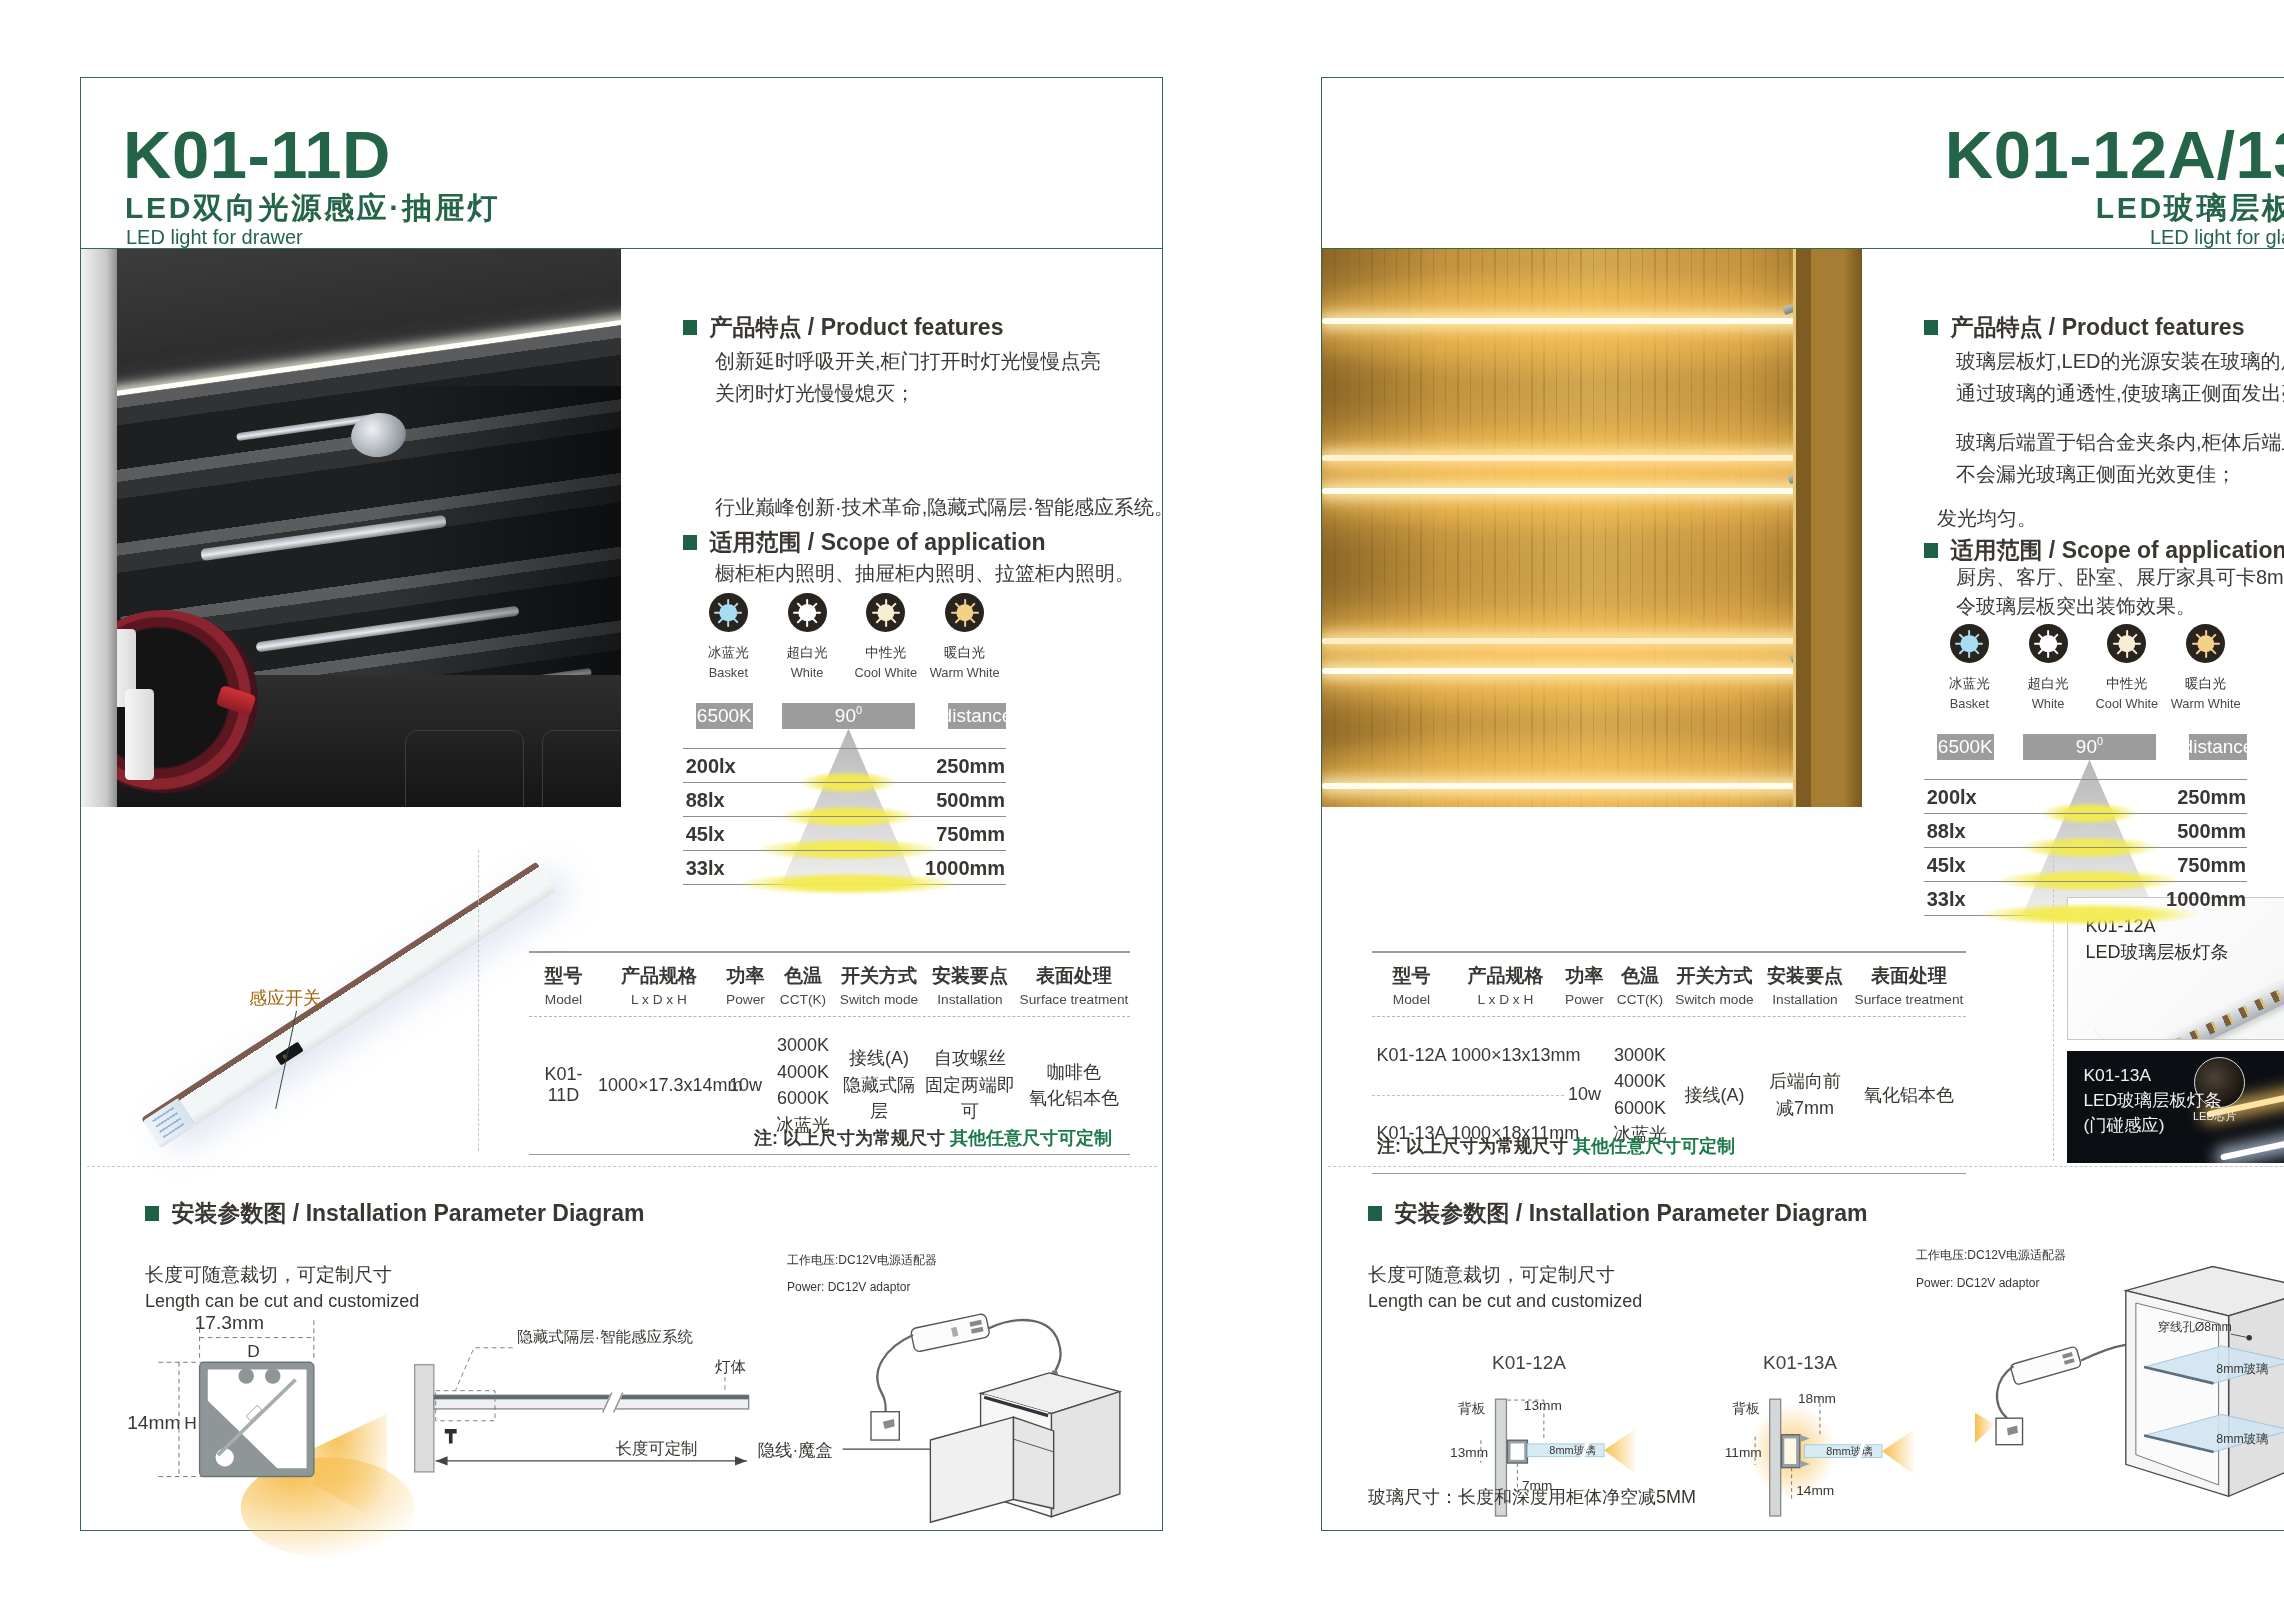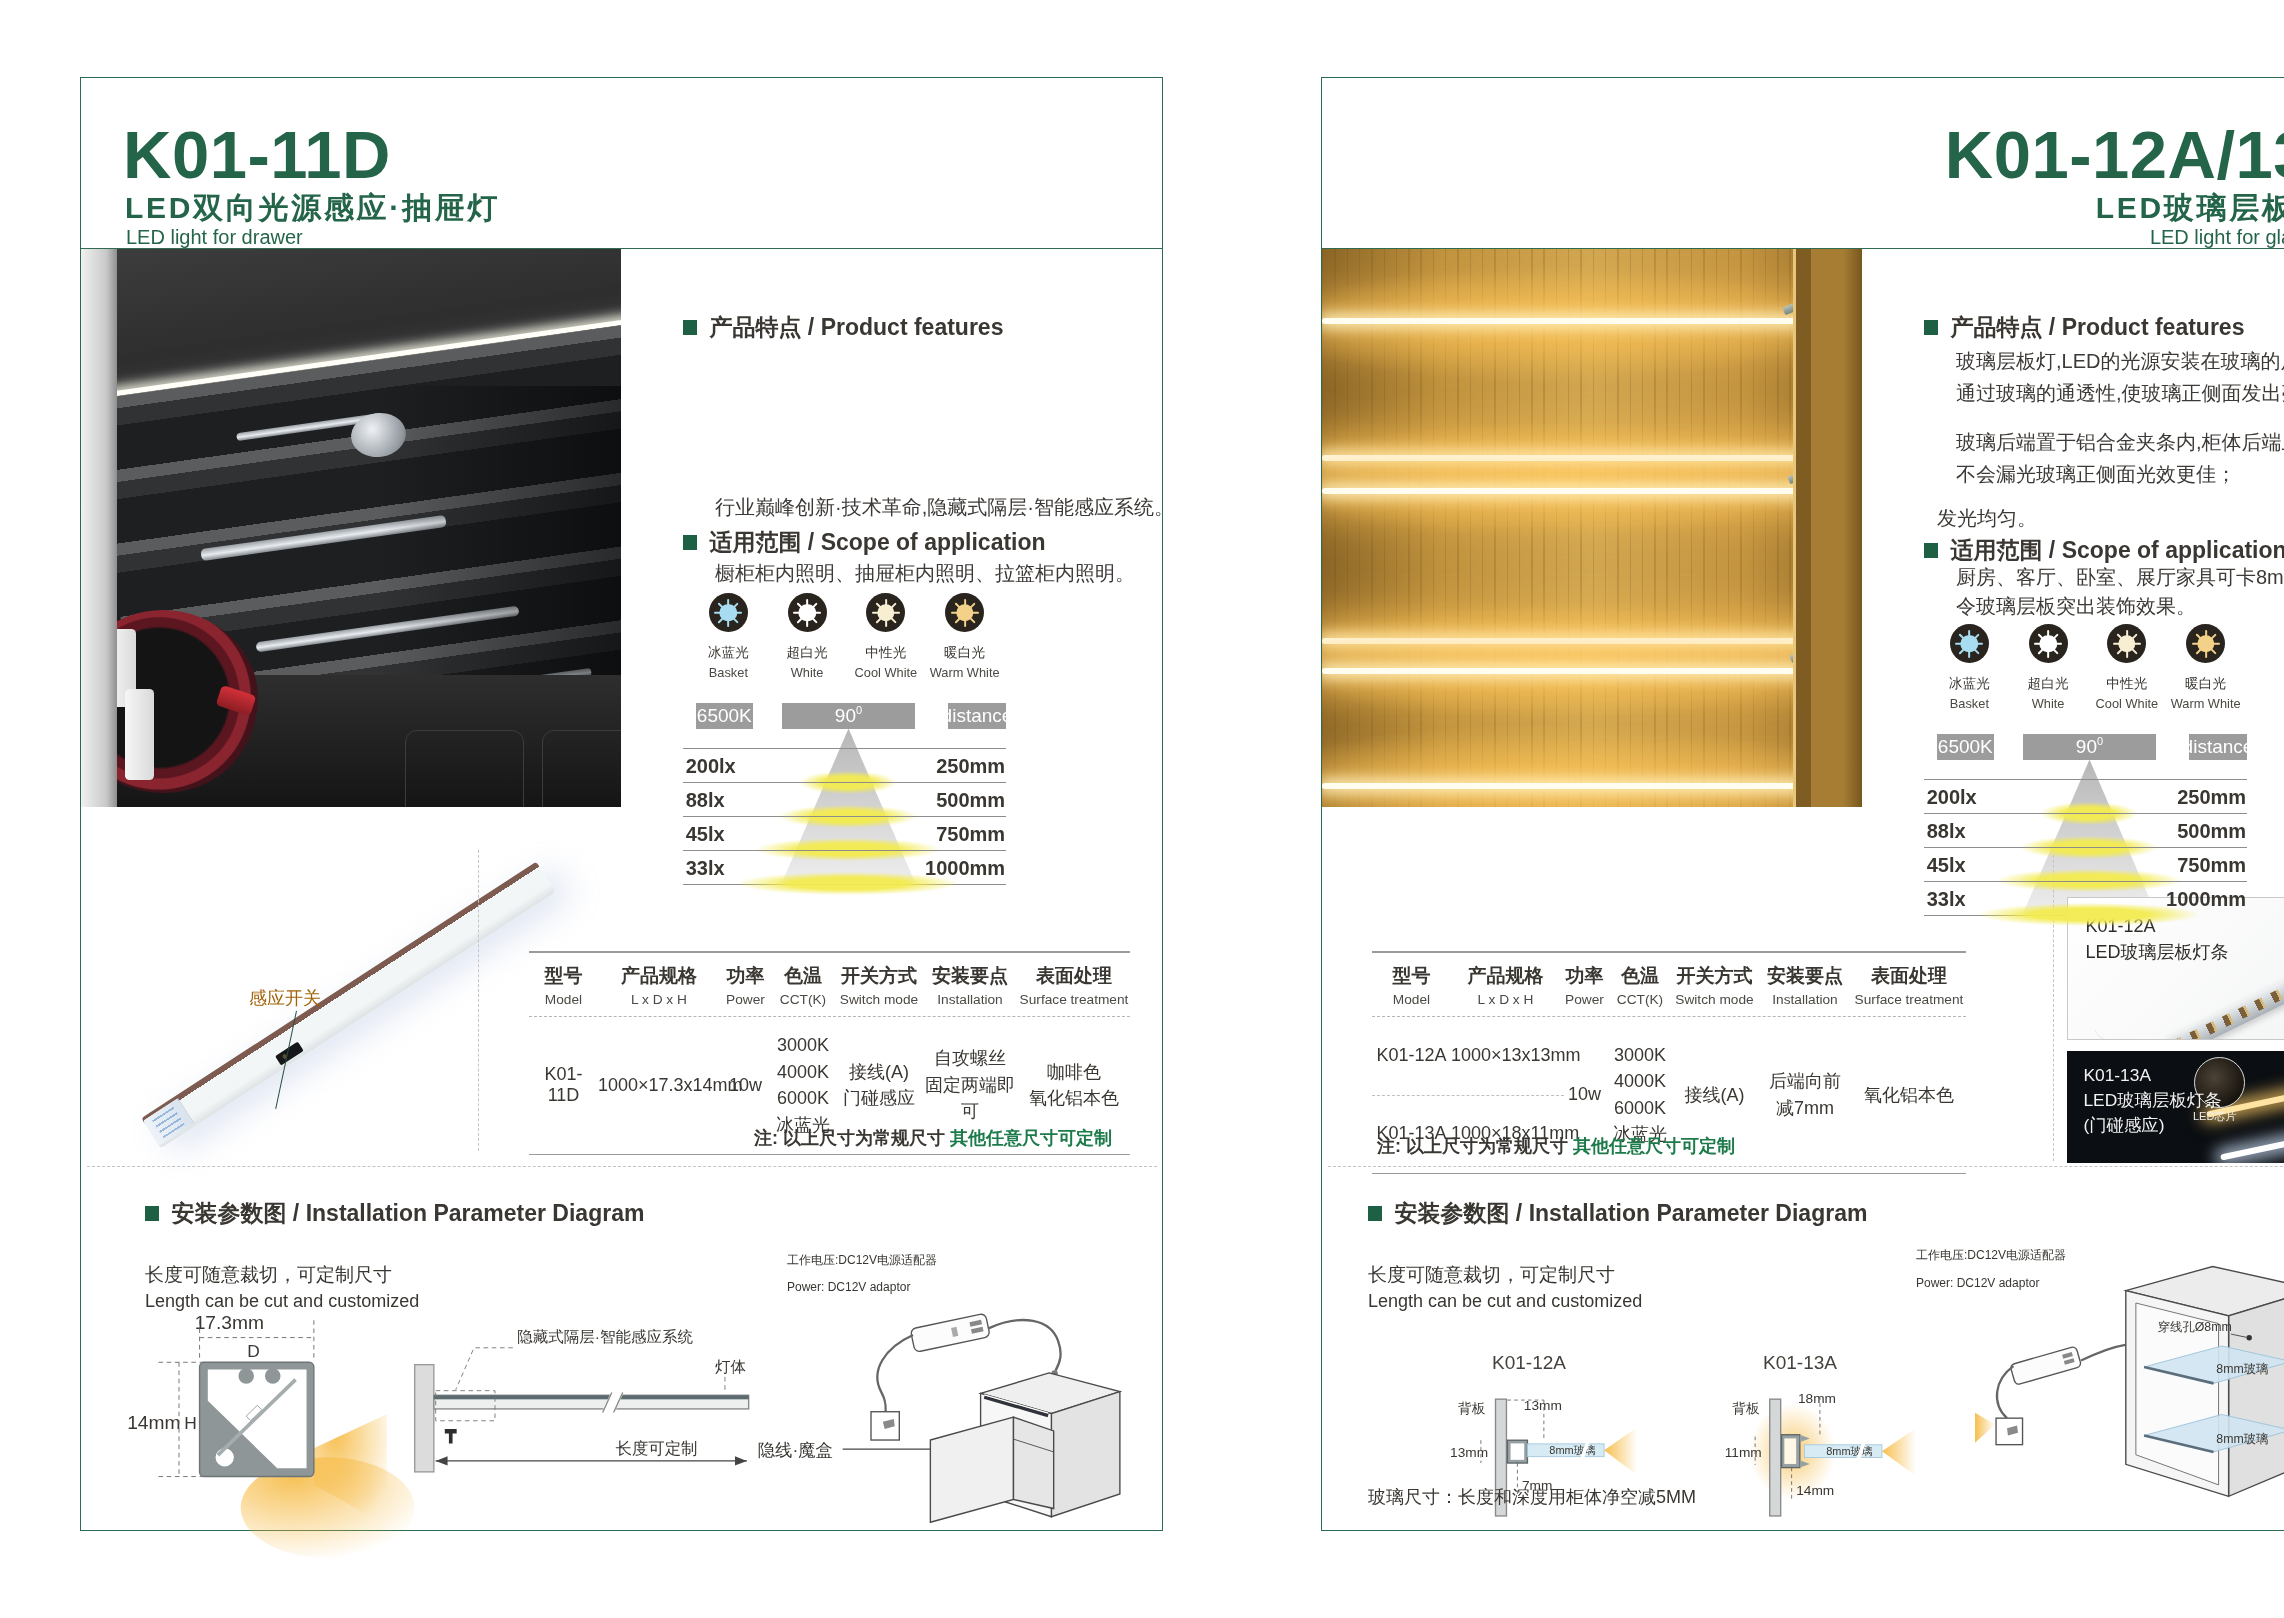--- a/index.html
+++ b/index.html
@@ -143,20 +143,24 @@
     <div class="pl-knob"></div>
     <div class="pl-bottle" style="left:29px;bottom:100px;width:25.6px;height:78px"></div>
     <div class="pl-bottle" style="left:44px;bottom:27px;width:29px;height:91px"></div>
     <div class="pl-white"></div>
   </div>
 
   <div class="sec" style="left:602px;top:234px">
     <span class="bullet"></span>
     <span>产品特点 / Product features</span>
   </div>
+  <div class="para" style="left:634px;top:267px">
+    <div>创新延时呼吸开关,柜门打开时灯光慢慢点亮</div>
+    <div>关闭时灯光慢慢熄灭；</div>
+  </div>
   <div class="para one" style="left:634px;top:417px">行业巅峰创新·技术革命,隐藏式隔层·智能感应系统。</div>
 
   <div class="sec" style="left:602px;top:449px">
     <span class="bullet"></span>
     <span>适用范围 / Scope of application</span>
   </div>
   <div class="para one" style="left:634px;top:483px">橱柜柜内照明、抽屉柜内照明、拉篮柜内照明。</div>
 
   <div class="cctrow">
     <div class="cct c-ice">
@@ -289,21 +293,21 @@
       <div>1000×17.3x14mm</div>
       <div>10w</div>
       <div class="stack">
         <div>3000K</div>
           <div>4000K</div>
           <div>6000K</div>
           <div>冰蓝光</div>
       </div>
       <div class="stack">
           <div>接线(A)</div>
-          <div>门碰感应</div>
+          <div>隐藏式隔层</div>
         </div>
       <div class="stack">
           <div>自攻螺丝</div>
           <div>固定两端即可</div>
         </div>
       <div class="stack">
           <div>咖啡色</div>
           <div>氧化铝本色</div>
         </div>
     </div>

